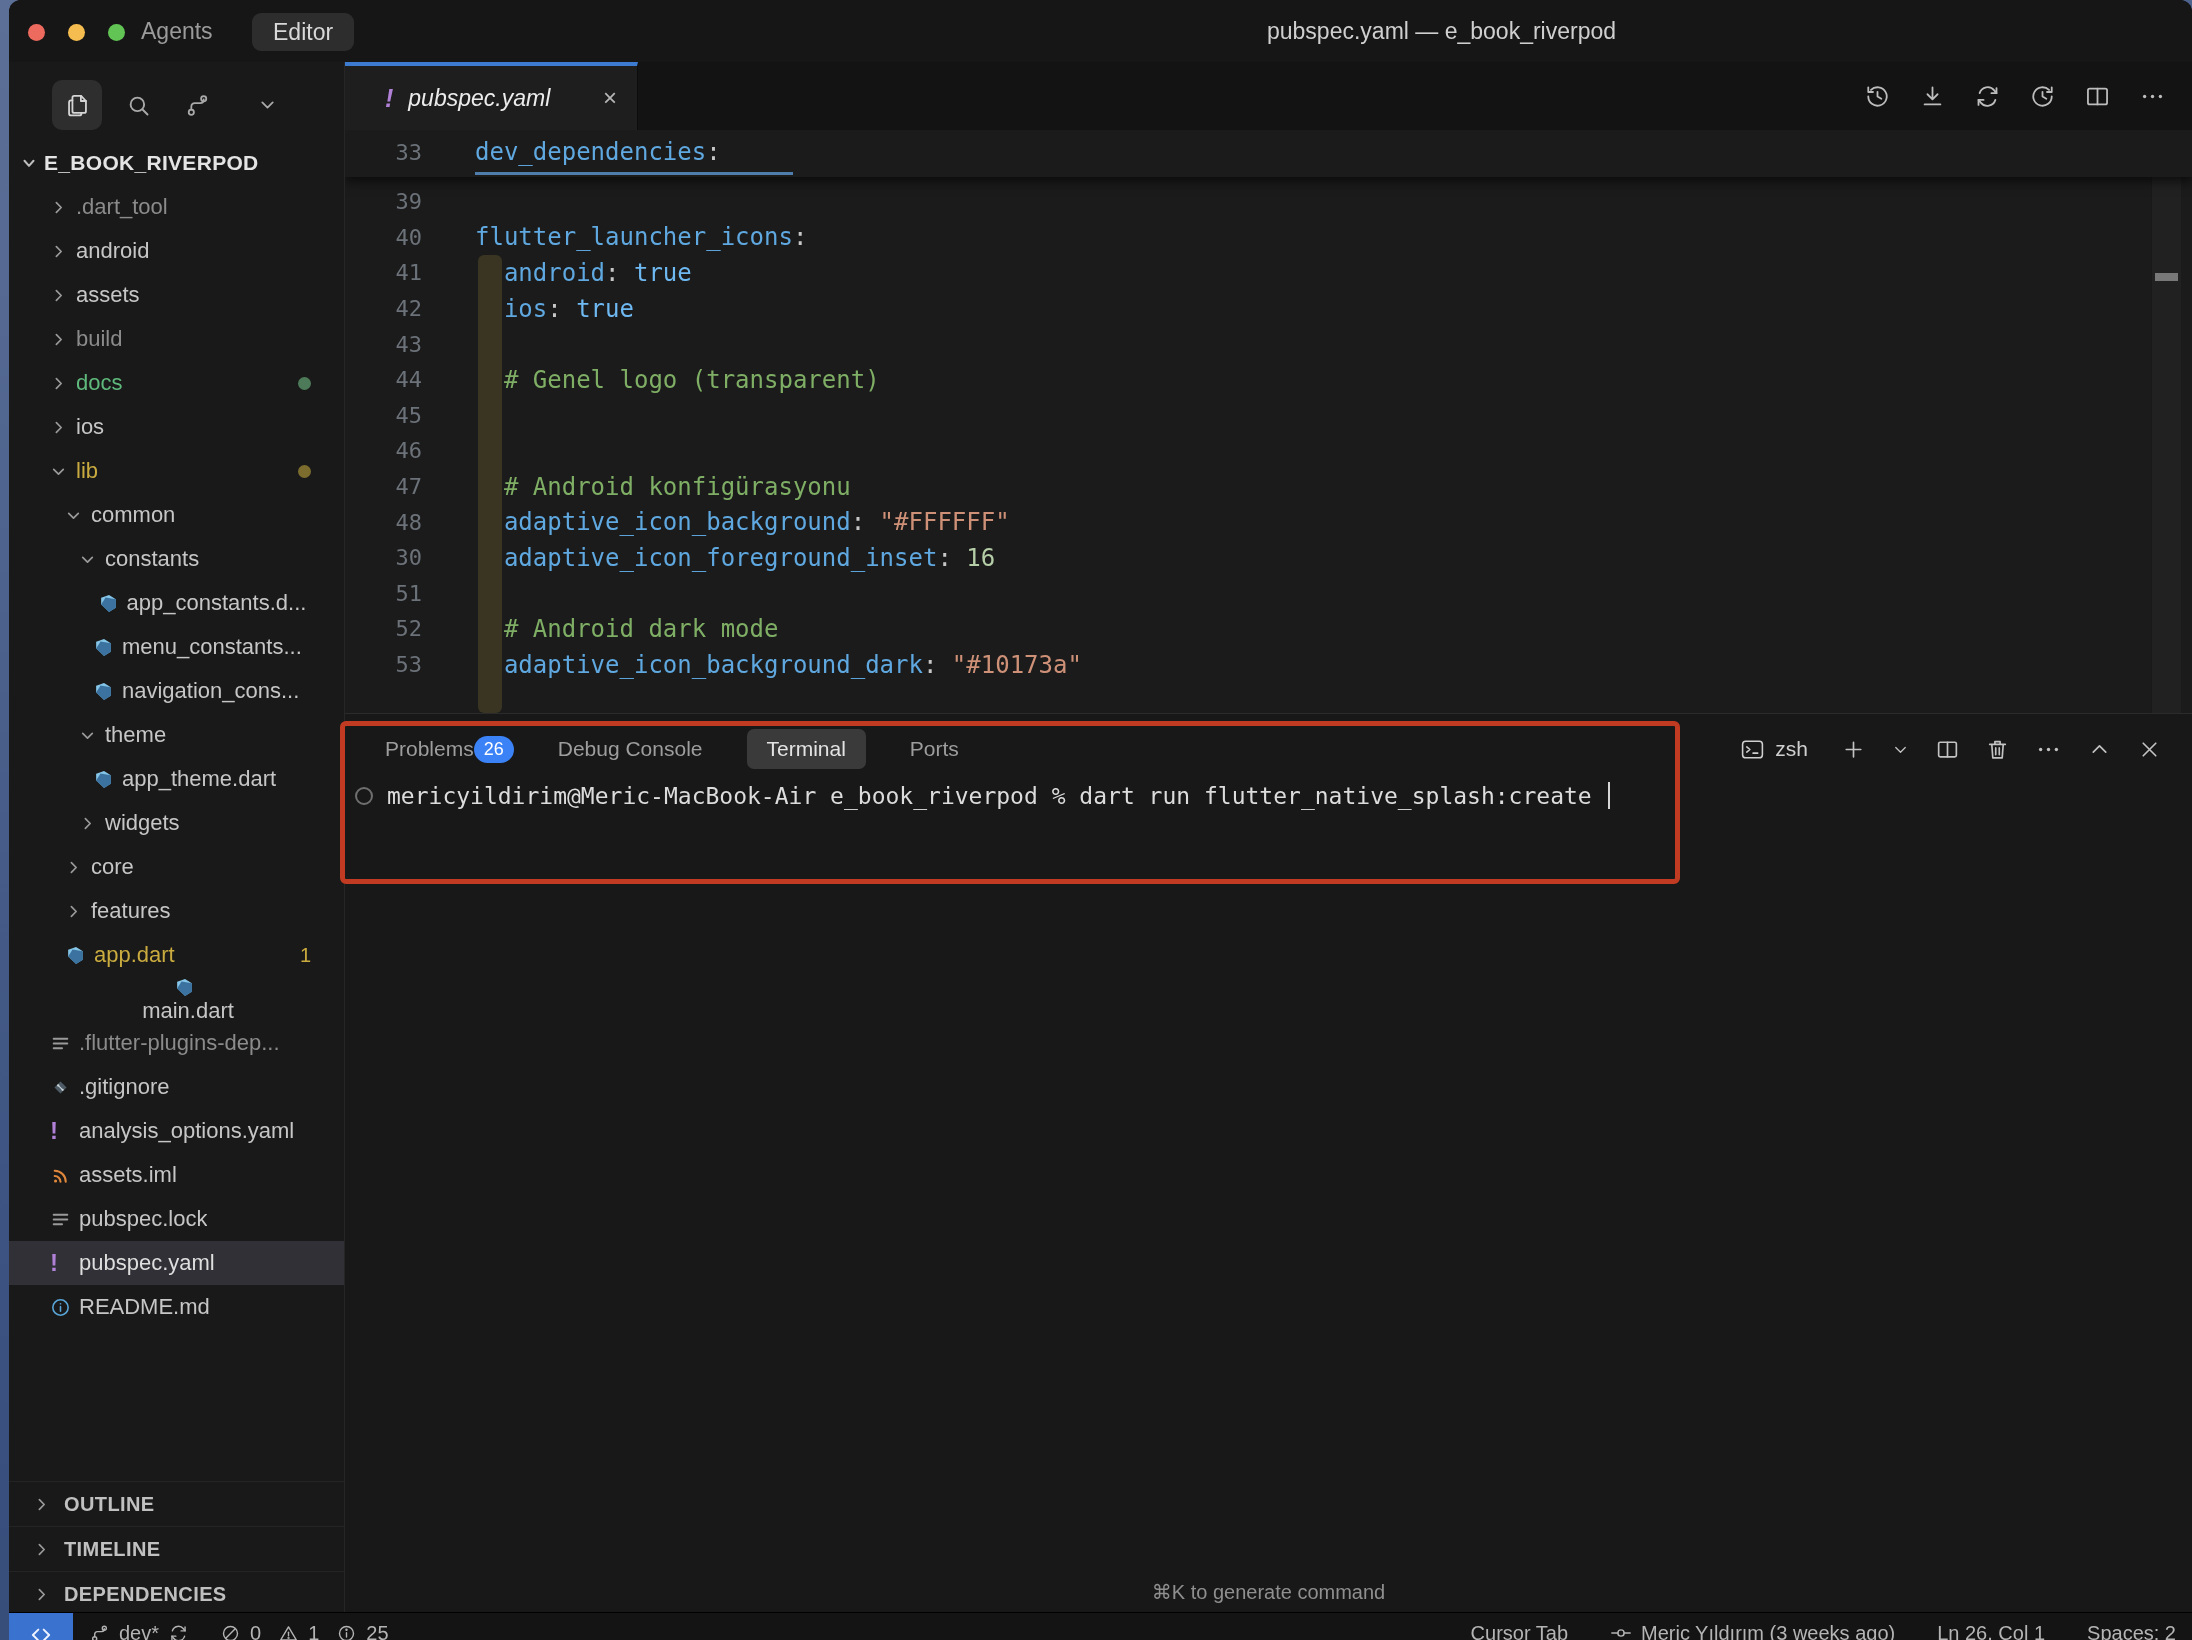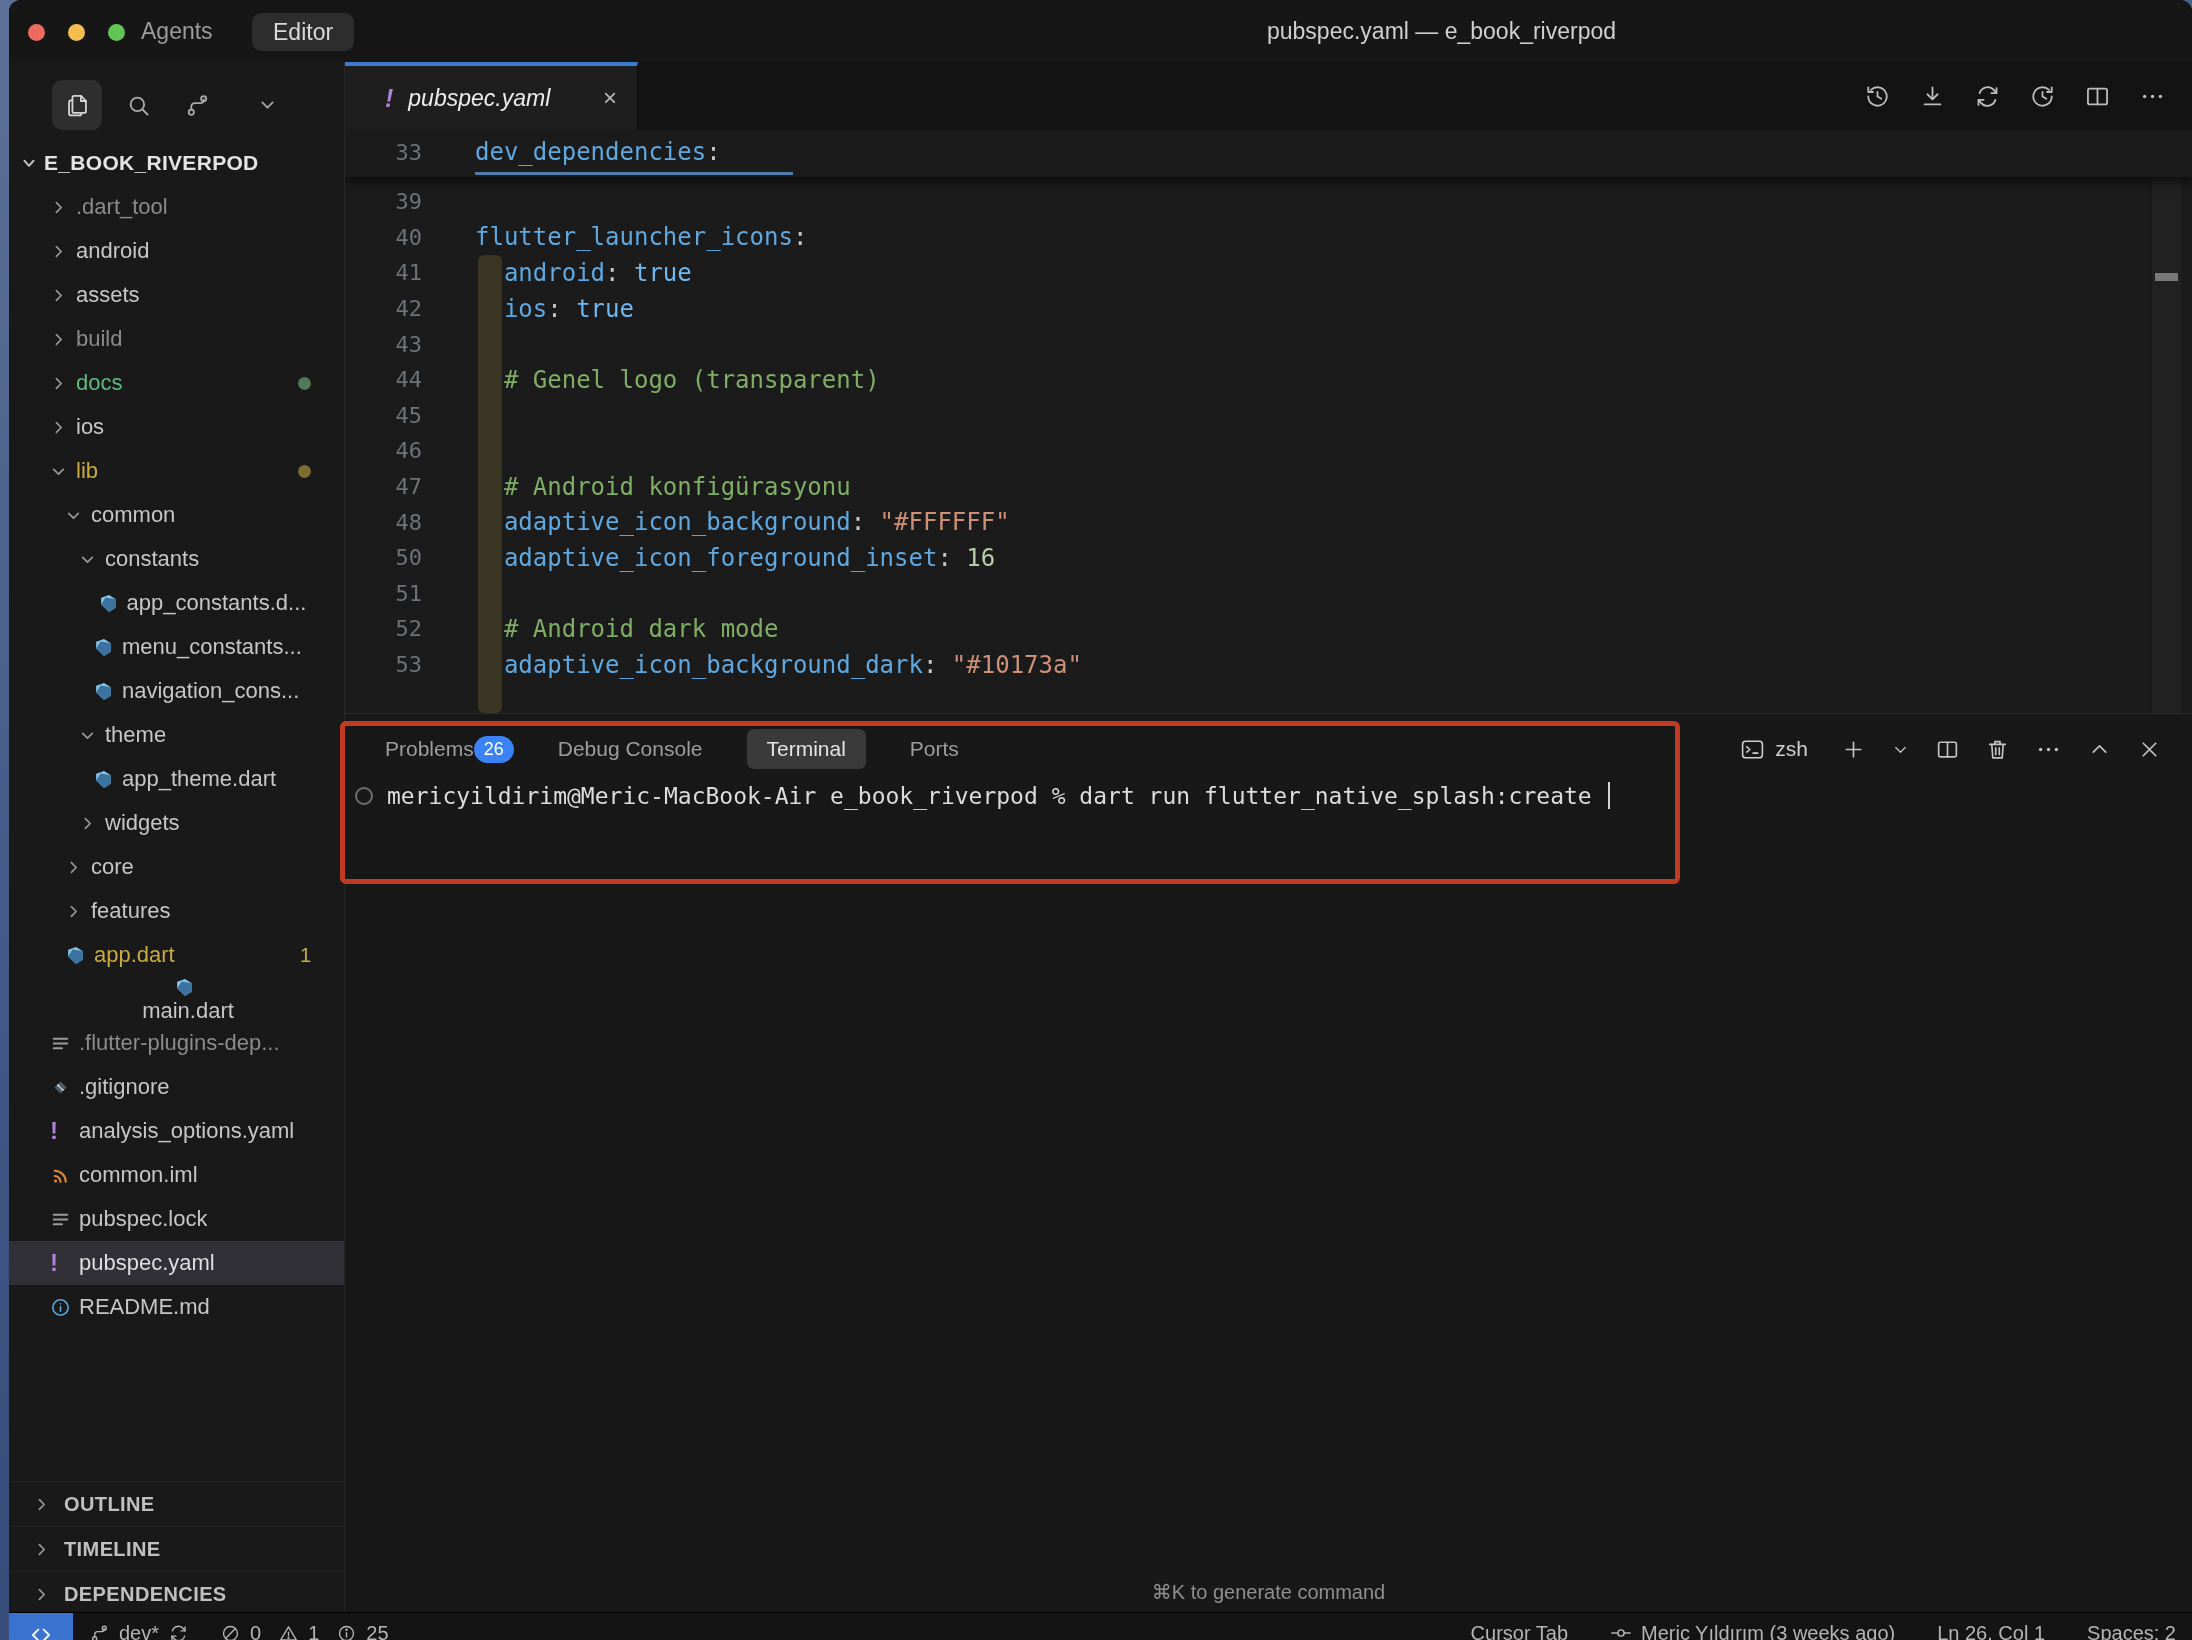--- a/index.html
+++ b/index.html
@@ -371,21 +371,21 @@
           </span>
           <span class="tlabel">analysis_options.yaml</span>
         </div>
         <div class="trow" style="padding-left: 41px;">
           <span class="ficon">
             <svg width="21" height="21" viewBox="0 0 20 20" fill="none" stroke="#e0873c" stroke-width="2" stroke-linecap="round">
               <path d="M4.5 10.5a5.5 5.5 0 0 1 5.5 5.5M4.5 5.5A10.5 10.5 0 0 1 15 16"></path>
               <circle cx="5.3" cy="15.2" r="1.5" fill="#e0873c" stroke="none"></circle>
             </svg>
           </span>
-          <span class="tlabel">common.iml</span>
+          <span class="tlabel">assets.iml</span>
         </div>
         <div class="trow" style="padding-left: 41px;">
           <span class="ficon">
             <svg width="21" height="21" viewBox="0 0 20 20" fill="none" stroke="#9a9a9a" stroke-width="1.8" stroke-linecap="round">
               <path d="M3.5 5.5h13M3.5 10h13M3.5 14.5h8"></path>
             </svg>
           </span>
           <span class="tlabel">pubspec.lock</span>
         </div>
         <div class="trow sel" style="padding-left: 41px;">
@@ -476,21 +476,21 @@
         </div>
         <div class="cline">
           <span class="lnum">47</span>
           <span class="ltext"><span class="tk-p">  </span><span class="tk-com"># Android konfigürasyonu</span></span>
         </div>
         <div class="cline">
           <span class="lnum">48</span>
           <span class="ltext"><span class="tk-p">  </span><span class="tk-key">adaptive_icon_background</span><span class="tk-p">: </span><span class="tk-str">"#FFFFFF"</span></span>
         </div>
         <div class="cline">
-          <span class="lnum">50</span>
+          <span class="lnum">30</span>
           <span class="ltext"><span class="tk-p">  </span><span class="tk-key">adaptive_icon_foreground_inset</span><span class="tk-p">: </span><span class="tk-num">16</span></span>
         </div>
         <div class="cline">
           <span class="lnum">51</span>
           <span class="ltext"></span>
         </div>
         <div class="cline">
           <span class="lnum">52</span>
           <span class="ltext"><span class="tk-p">  </span><span class="tk-com"># Android dark mode</span></span>
         </div>

